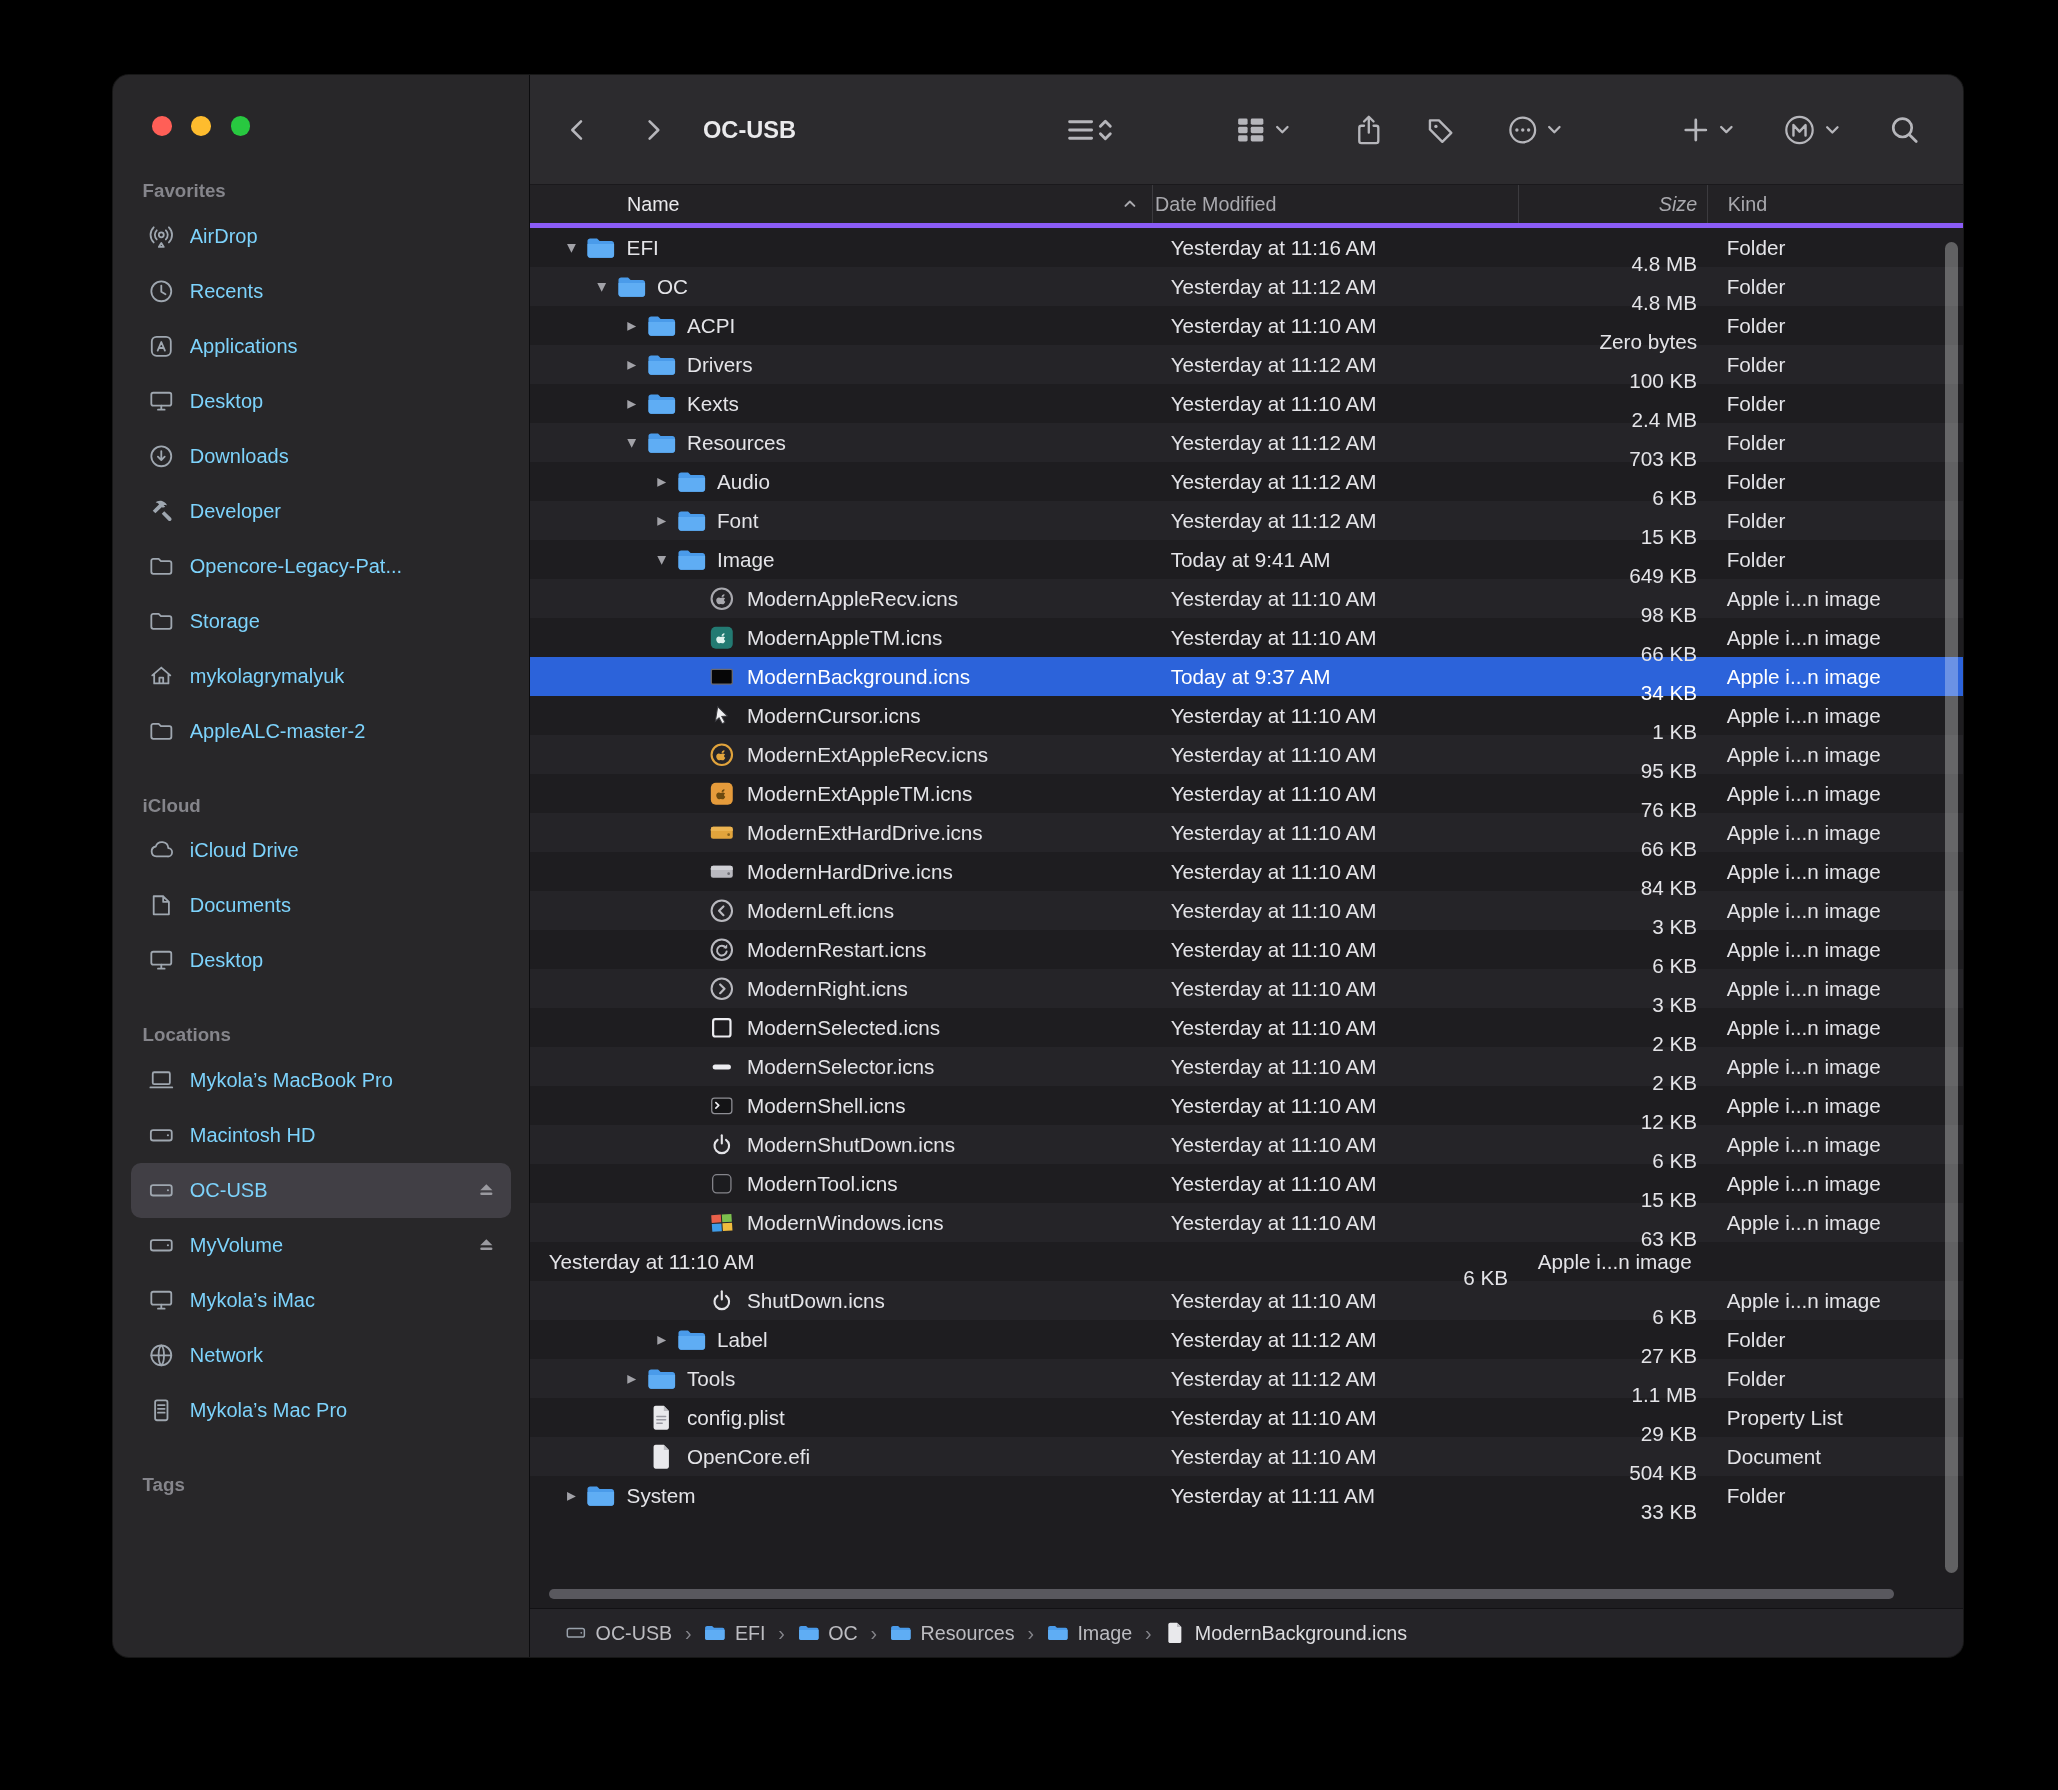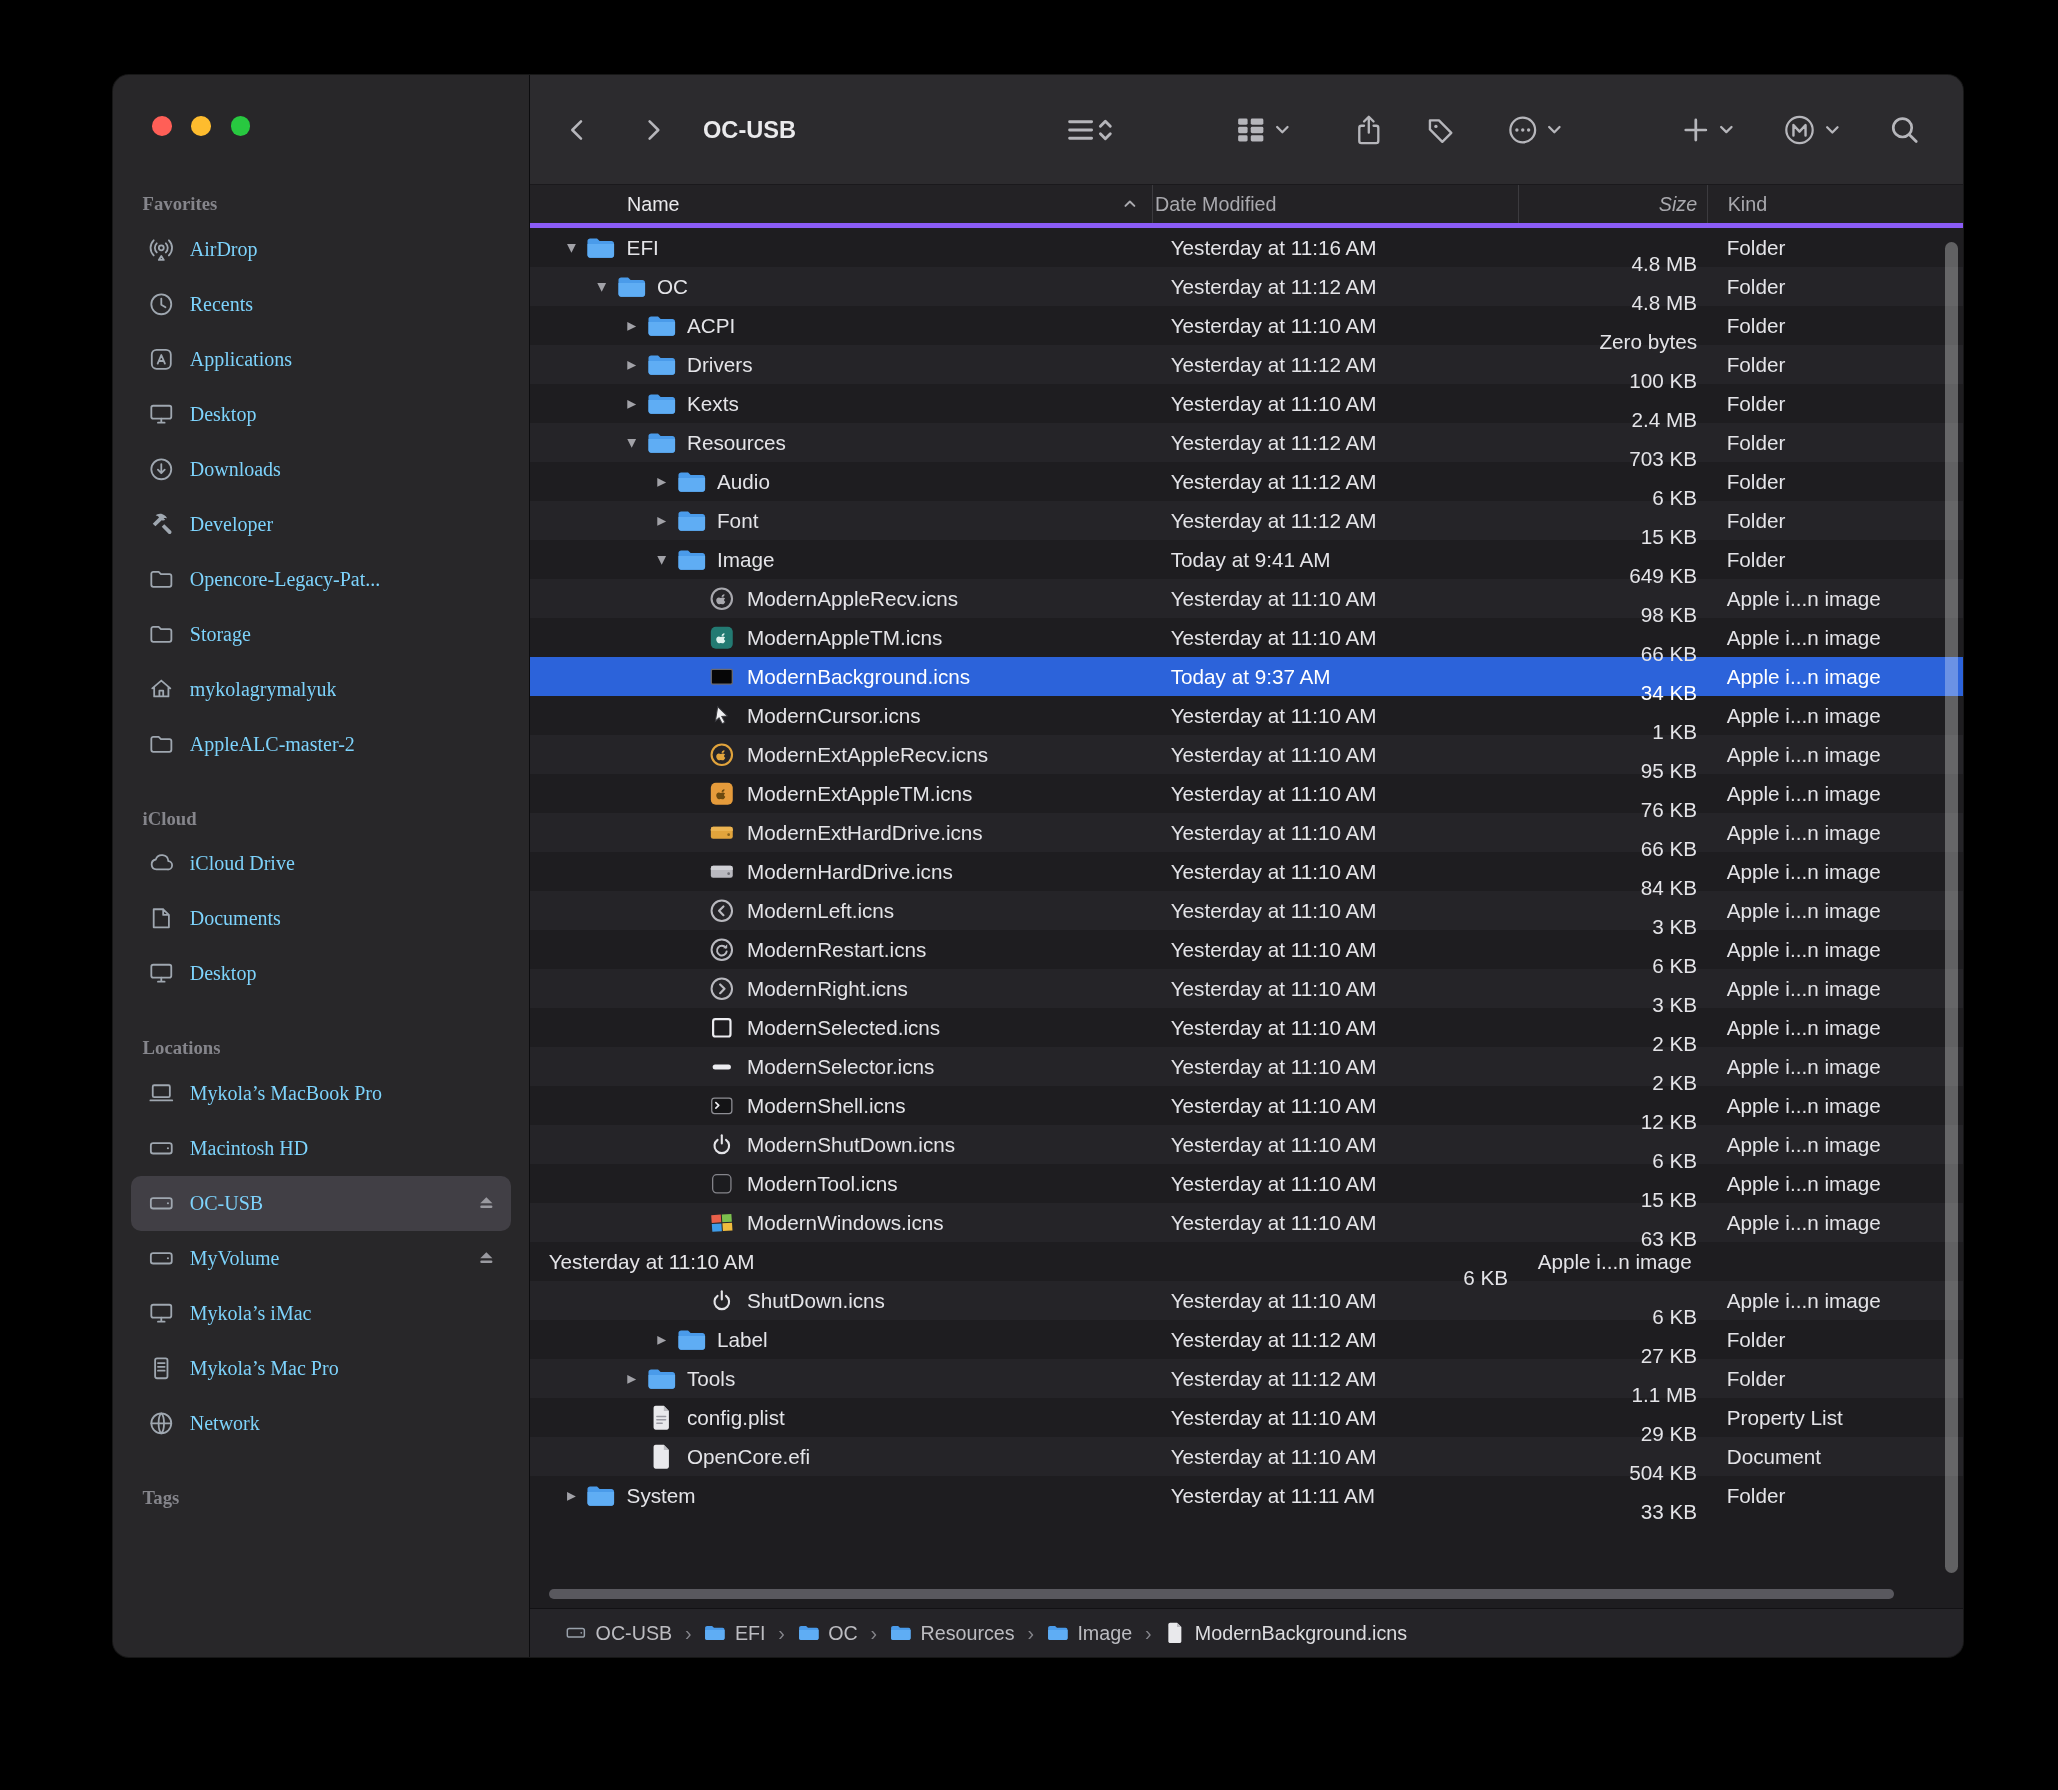--- a/index.html
+++ b/index.html
@@ -10,21 +10,21 @@
   
   .window { position:absolute; left:113px; top:75px; width:1850px; height:1582px;
     border-radius:15.8px; overflow:hidden; display:flex; background:#1e1d20;
     box-shadow:0 0 0 1px rgba(255,255,255,.09), 0 39px 108px rgba(0,0,0,.8); }
 
   
   .sidebar { width:416px; flex:none; background:#282729; position:relative; }
   .traffic { display:flex; gap:19.7px; padding:41px 0 0 39px; }
   .tl { width:19.7px; height:19.7px; border-radius:50%; }
   .tl.red{background:#ff5f57}.tl.yellow{background:#febc2e}.tl.green{background:#28c840}
-  #sidebar-sections { margin-top:51px;font-family:Liberation Serif, serif; }
+  #sidebar-sections { margin-top:38px; }
   .sb-section { margin-top:29.6px; }
   .sb-section:first-child { margin-top:0; }
   .sb-header { padding-left:29.6px; height:35px; display:flex; align-items:center;
     font-size:18.7px; font-weight:600; color:#85858b; }
   .sb-item { display:flex; align-items:center; height:55px; margin:0 17.7px;
     padding:0 13.8px 0 17.7px; border-radius:9.9px; color:#7dd3fc; font-size:20px; cursor:default; }
   .sb-item.selected { background:var(--sb-sel); }
   .sb-icon { width:26.6px; height:26.6px; flex:none; color:#9fa7b0; display:flex; }
   .sb-icon svg { width:100%; height:100%; }
   .sb-label { margin-left:14.8px; white-space:nowrap; overflow:hidden; text-overflow:ellipsis; }
@@ -278,34 +278,34 @@
                 <svg viewBox="0 0 28 28" fill="none" stroke="currentColor" stroke-width="1.9" stroke-linecap="round" stroke-linejoin="round">
                   <rect x="3.5" y="5" width="21" height="13.5" rx="2"></rect>
                   <path d="M10.5 22.8h7M14 18.5v4.3"></path>
                 </svg>
               </span>
               <span class="sb-label">Mykola’s iMac</span>
             </div>
             <div class="sb-item">
               <span class="sb-icon">
                 <svg viewBox="0 0 28 28" fill="none" stroke="currentColor" stroke-width="1.9" stroke-linecap="round" stroke-linejoin="round">
+                  <circle cx="14" cy="14" r="10.5"></circle>
+                  <path d="M3.5 14h21M14 3.5c3.8 3.2 3.8 17.8 0 21-3.8-3.2-3.8-17.8 0-21z"></path>
+                </svg>
+              </span>
+              <span class="sb-label">Network</span>
+            </div>
+            <div class="sb-item">
+              <span class="sb-icon">
+                <svg viewBox="0 0 28 28" fill="none" stroke="currentColor" stroke-width="1.9" stroke-linecap="round" stroke-linejoin="round">
                   <rect x="7.5" y="3.5" width="13" height="21" rx="2"></rect>
                   <path d="M10.5 8.5h7M10.5 12.5h7M10.5 16.5h7"></path>
                 </svg>
               </span>
               <span class="sb-label">Mykola’s Mac Pro</span>
-            </div>
-            <div class="sb-item">
-              <span class="sb-icon">
-                <svg viewBox="0 0 28 28" fill="none" stroke="currentColor" stroke-width="1.9" stroke-linecap="round" stroke-linejoin="round">
-                  <circle cx="14" cy="14" r="10.5"></circle>
-                  <path d="M3.5 14h21M14 3.5c3.8 3.2 3.8 17.8 0 21-3.8-3.2-3.8-17.8 0-21z"></path>
-                </svg>
-              </span>
-              <span class="sb-label">Network</span>
             </div>
           </div>
           <div class="sb-section">
             <div class="sb-header">Tags</div>
           </div>
         </nav>
     </aside>
 
     <section class="main">
 

